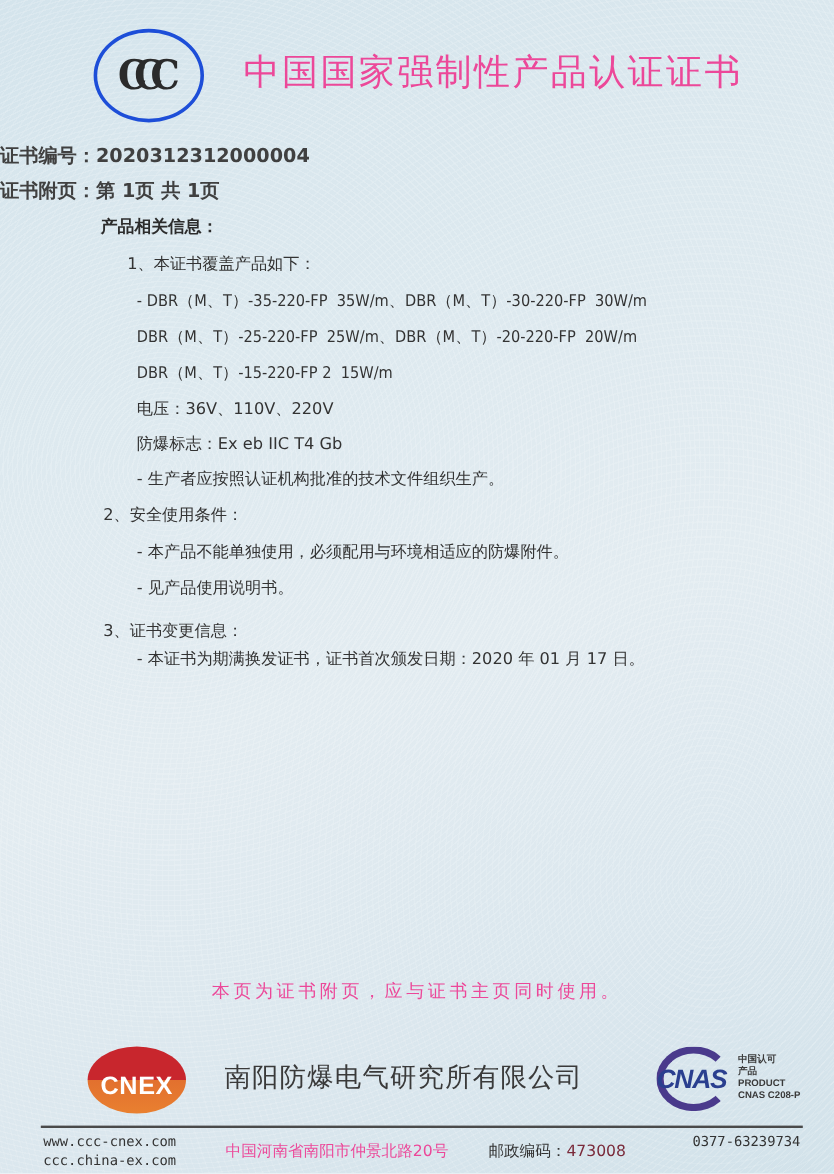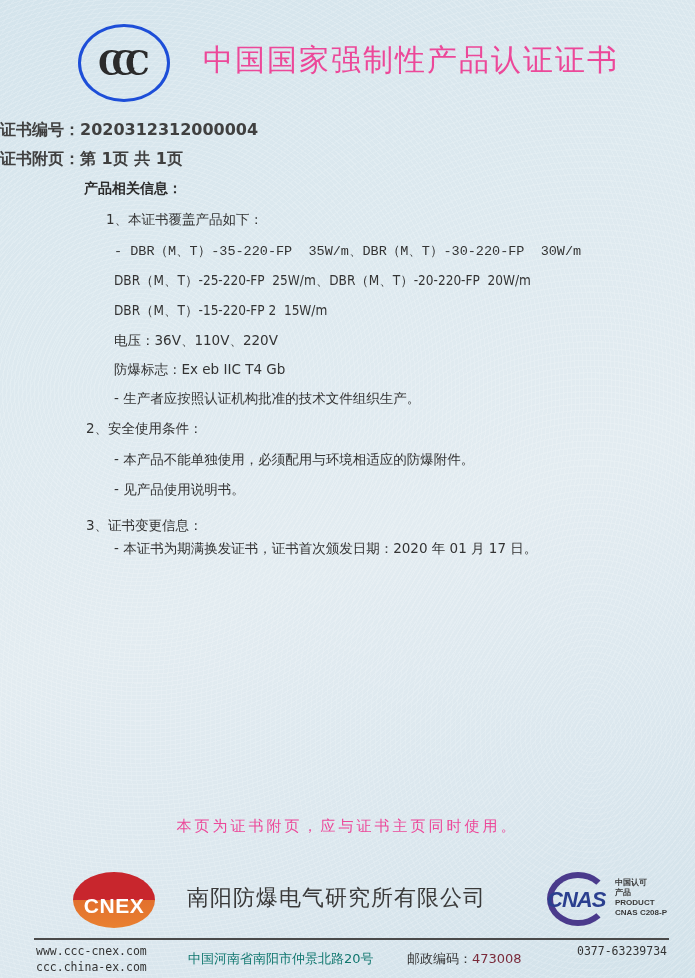--- a/index.html
+++ b/index.html
@@ -60,21 +60,21 @@
       border: 6px solid #4a3a8c; border-right-color: transparent; box-sizing: border-box;
     }
     .cnas-text {
       position: absolute; left: 2px; top: 17px; font-family: "Liberation Sans", sans-serif;
       font-style: italic; font-weight: bold; font-size: 22px; color: #2a3f8f; letter-spacing: -1px;
     }
     .cnas-side { position: absolute; left: 70px; top: 8px; font-size: 8px; line-height: 10px; font-weight: bold; color: #3a3a3a; font-family: "Liberation Sans", sans-serif; }
 
     .footer-rule { left: 34px; top: 938px; width: 635px; height: 2px; background: #4a4a4a; }
     .f-small { font-size: 11.5px; color: #333; font-family: "DejaVu Sans Mono", monospace; }
-    .f-addr { left: 188px; top: 950px; font-size: 13px; color: #0f766e; text-align: center; }
+    .f-addr { left: 188px; top: 950px; font-size: 13px; color: #ec4899; text-align: center; }
     .f-post { left: 407px; top: 950px; font-size: 13px; color: #333; }
     .f-post b { color: #7a2a3a; font-weight: normal; }
   </style>
 </head>
 <body>
 
 <div class="guilloche"></div>
 
 <div class="abs ccc-logo">
   <span>CCC</span>
@@ -82,21 +82,21 @@
 <div class="abs main-title">中国国家强制性产品认证证书</div>
 
 <div class="abs cert-no">
   <span>证书编号：</span><span>2020312312000004</span>
 </div>
 <div class="abs cert-page">证书附页：第 1页  共 1页</div>
 
 <div class="abs section-head">产品相关信息：</div>
 
 <div class="abs line" style="left:86px; top:211px;margin-left:20px;">1、本证书覆盖产品如下：</div>
-<div class="abs line mono" style="left:114px; top:242px;font-family:Liberation Mono, monospace;">- DBR（M、T）-35-220-FP  35W/m、DBR（M、T）-30-220-FP  30W/m</div>
+<div class="abs line mono" style="left:114px; top:242px;">- DBR（M、T）-35-220-FP  35W/m、DBR（M、T）-30-220-FP  30W/m</div>
 <div class="abs line mono" style="left:114px; top:272px;">DBR（M、T）-25-220-FP  25W/m、DBR（M、T）-20-220-FP  20W/m</div>
 <div class="abs line mono" style="left:114px; top:302px;">DBR（M、T）-15-220-FP 2  15W/m</div>
 <div class="abs line" style="left:114px; top:332px;">电压：36V、110V、220V</div>
 <div class="abs line" style="left:114px; top:361px;">防爆标志：Ex eb IIC T4 Gb</div>
 <div class="abs line" style="left:114px; top:390px;">- 生产者应按照认证机构批准的技术文件组织生产。</div>
 
 <div class="abs line" style="left:86px; top:420px;">2、安全使用条件：</div>
 <div class="abs line" style="left:114px; top:451px;">- 本产品不能单独使用，必须配用与环境相适应的防爆附件。</div>
 <div class="abs line" style="left:114px; top:481px;">- 见产品使用说明书。</div>
 

